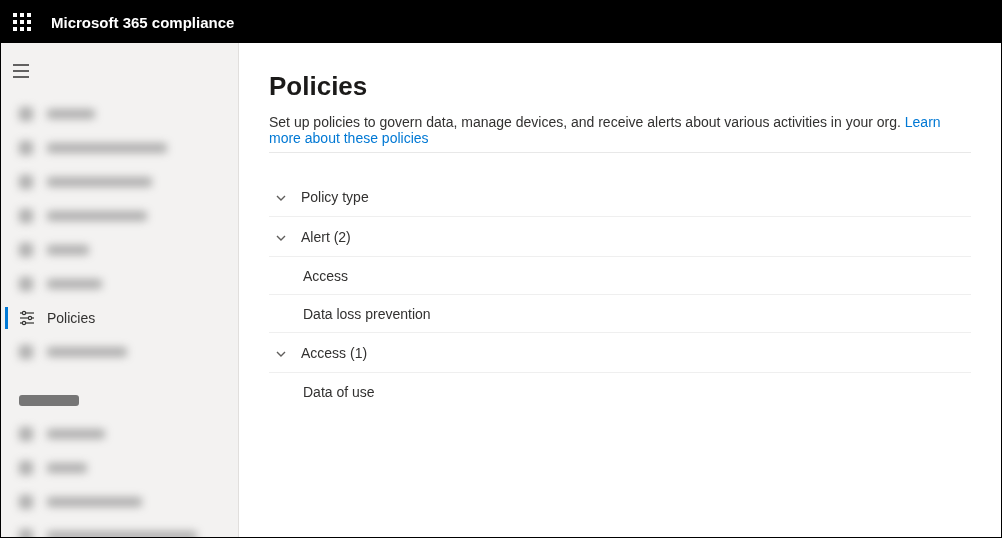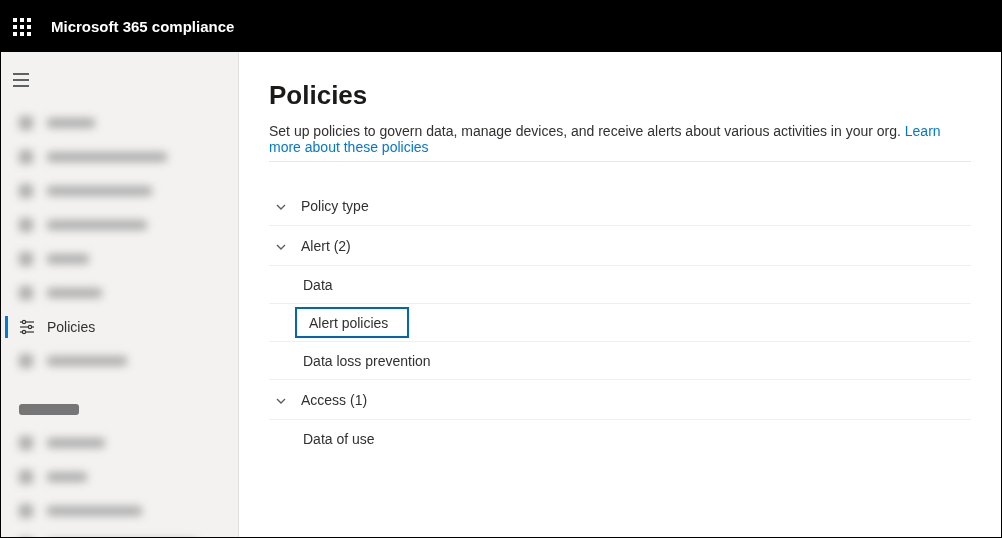--- a/index.html
+++ b/index.html
@@ -1,19 +1,19 @@
 <!DOCTYPE html>
 <html><head>
   <meta charset="utf-8">
   <style>
     * { margin: 0; padding: 0; box-sizing: border-box; }
     body { font-family: "Segoe UI", -apple-system, sans-serif; width: 1002px; height: 538px; overflow: hidden; background: #fff; border: 1px solid #000; }
 
     
-    .header { height: 51px; background: #000; color: #fff; display: flex; align-items: center; padding: 0 12px; }
+    .header { height: 42px; background: #000; color: #fff; display: flex; align-items: center; padding: 0 12px; }
     .waffle { width: 18px; height: 18px; display: grid; grid-template-columns: repeat(3,4px); grid-template-rows: repeat(3,4px); gap: 3px; cursor: pointer; }
     .waffle span { background: #fff; width: 4px; height: 4px; }
     .app-title { font-size: 15px; font-weight: 600; margin-left: 20px; }
 
     
     .shell { display: flex; height: calc(100% - 42px); }
 
     
     .sidebar { width: 238px; background: #f3f2f1; border-right: 1px solid #e1dfdd; padding-top: 10px; }
     .hamburger { width: 40px; height: 36px; display: flex; align-items: center; justify-content: center; cursor: pointer; }
@@ -159,24 +159,21 @@
       </div>
 
       <div class="group-header">
         <span class="chevron"><svg viewBox="0 0 12 12">
               <polyline points="2,4 6,8 10,4" fill="none" stroke="#605e5c" stroke-width="1.4"></polyline>
             </svg></span>
         <span>Alert (2)</span>
       </div>
       <div class="group-items">
         <div class="group-item">
-            <span>Data</span>
-          </div>
-        <div class="group-item highlight">
-            <span>Alert policies</span>
+            <span>Access</span>
           </div>
       </div>
 
       <div class="group-items">
         <div class="group-item">
             <span>Data loss prevention</span>
           </div>
       </div>
 
       <div class="group-header">

